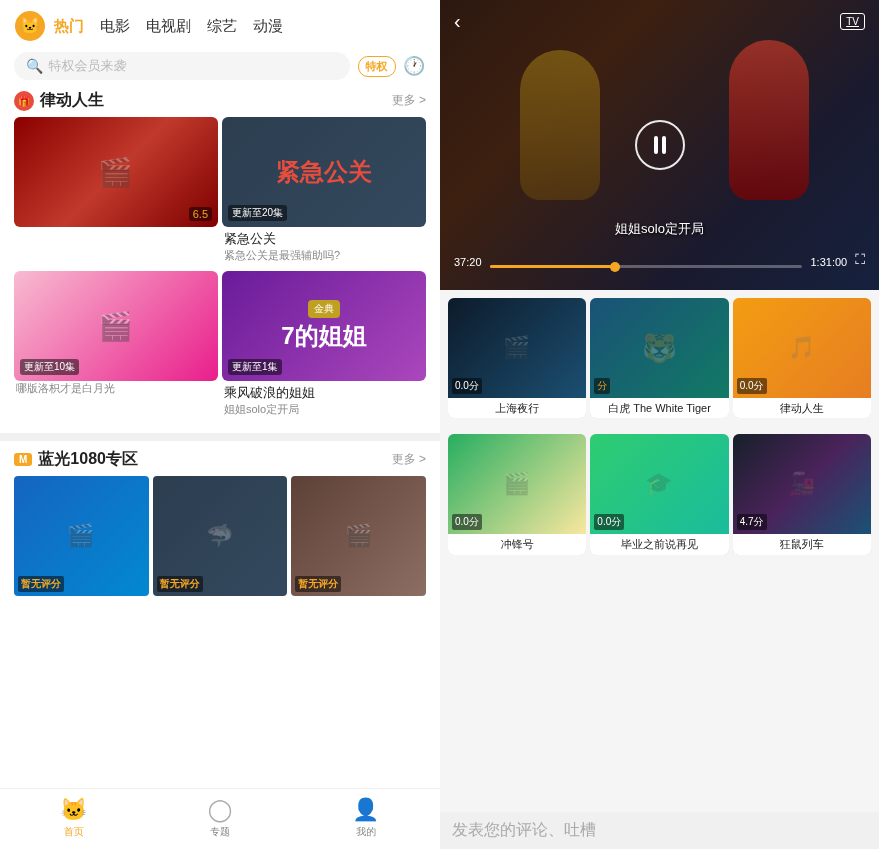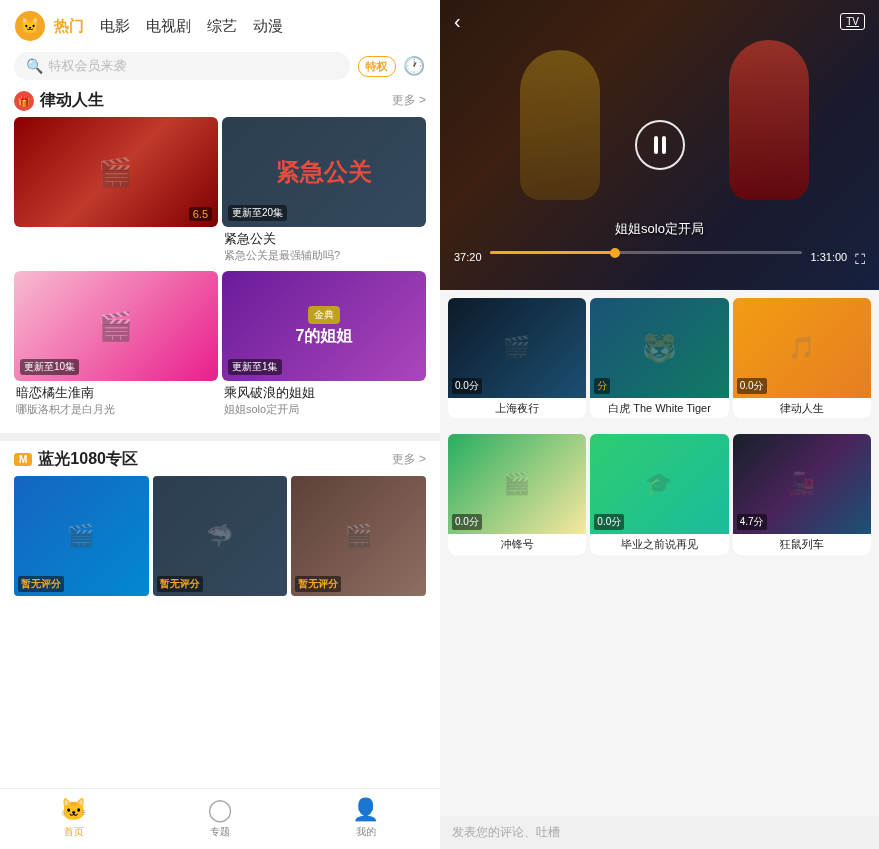--- a/index.html
+++ b/index.html
@@ -316,21 +316,21 @@
       text-shadow: 1px 1px 3px #000;
     }
 
     
     .progress-bar-container {
       position: absolute;
       bottom: 22px;
       left: 14px;
       right: 14px;
       display: flex;
-      align-items: flex-start;
+      align-items: flex-end;
       gap: 8px;
     }
     .time-label {
       color: #fff;
       font-size: 11px;
       white-space: nowrap;
     }
     .progress-track {
       flex: 1;
       height: 3px;
@@ -440,21 +440,21 @@
 
     
     .comment-bar {
       background: #f0f0f0;
       padding: 8px 12px;
       display: flex;
       align-items: center;
     }
     .comment-input-display {
       flex: 1;
-      font-size: 12px;
+      font-size: 16px;
       color: #aaa;
       background: transparent;
     }
 
     
     .search-input-row {
       display: flex;
       align-items: center;
       padding: 0 14px 6px;
       gap: 8px;
@@ -539,29 +539,28 @@
       <div class="card-sub">紧急公关是最强辅助吗?</div>
     </div>
 
     <div>
       <div class="content-card">
         <div class="card-thumb thumb-pink" style="display:flex;align-items:center;justify-content:center;">
           <span style="color:rgba(255,255,255,0.4);font-size:28px;">🎬</span>
         </div>
         <span class="card-update-tag">更新至10集</span>
       </div>
-      <div class="card-title">暗恋橘生淮南</div>
       <div class="card-sub">哪版洛枳才是白月光</div>
     </div>
 
     <div>
       <div class="content-card">
         <div class="card-thumb thumb-purple" style="display:flex;align-items:center;justify-content:center;flex-direction:column;">
           <div style="background:#c0a020;border-radius:4px;padding:2px 6px;font-size:10px;color:#fff;margin-bottom:2px;">金典</div>
-          <span style="color:#fff;font-size:16px;font-weight:bold;">7的姐姐</span>
+          <span style="color:#fff;font-size:24px;font-weight:bold;">7的姐姐</span>
         </div>
         <span class="card-update-tag">更新至1集</span>
       </div>
       <div class="card-title">乘风破浪的姐姐</div>
       <div class="card-sub">姐姐solo定开局</div>
     </div>
   </div>
 
   <div class="section-divider"></div>
 

